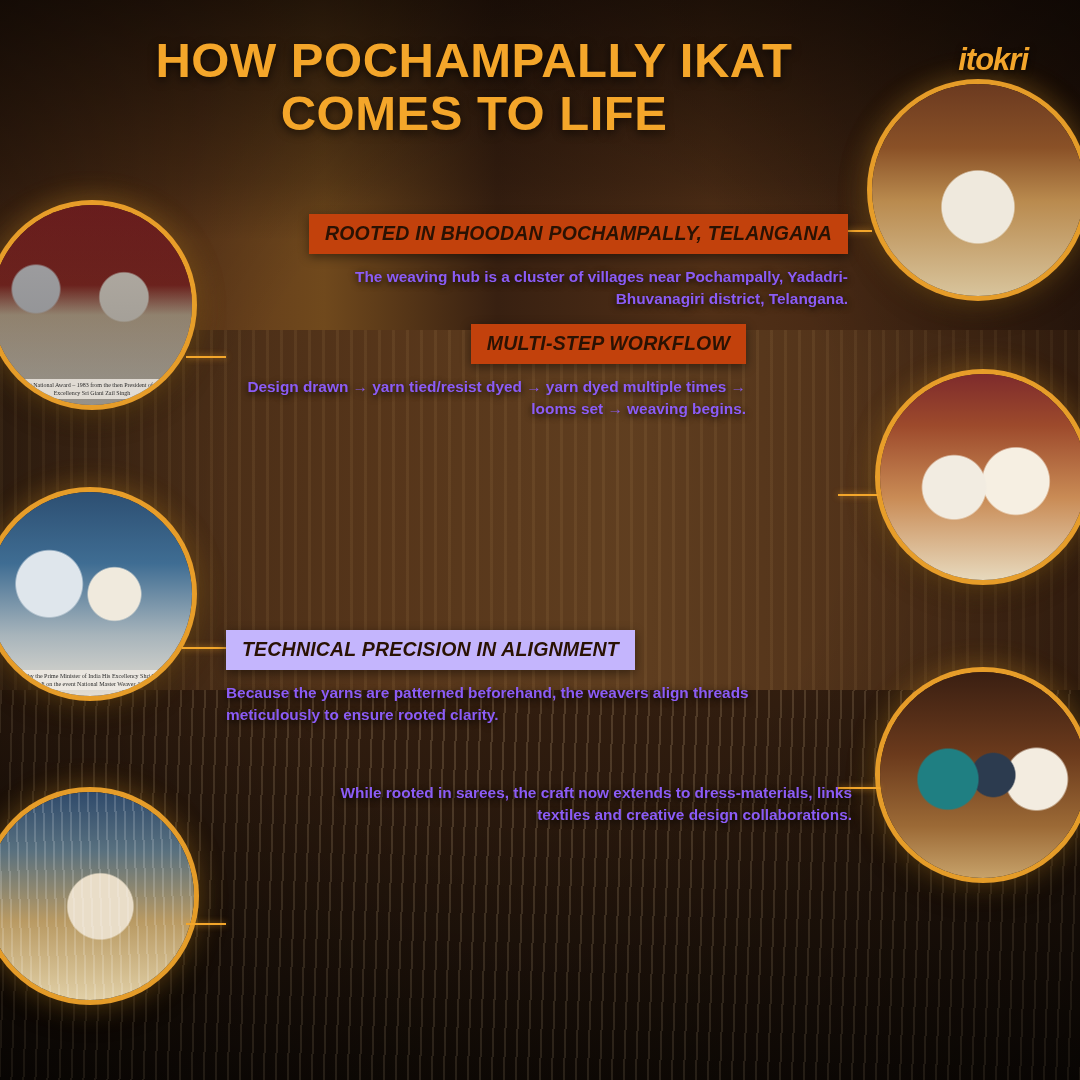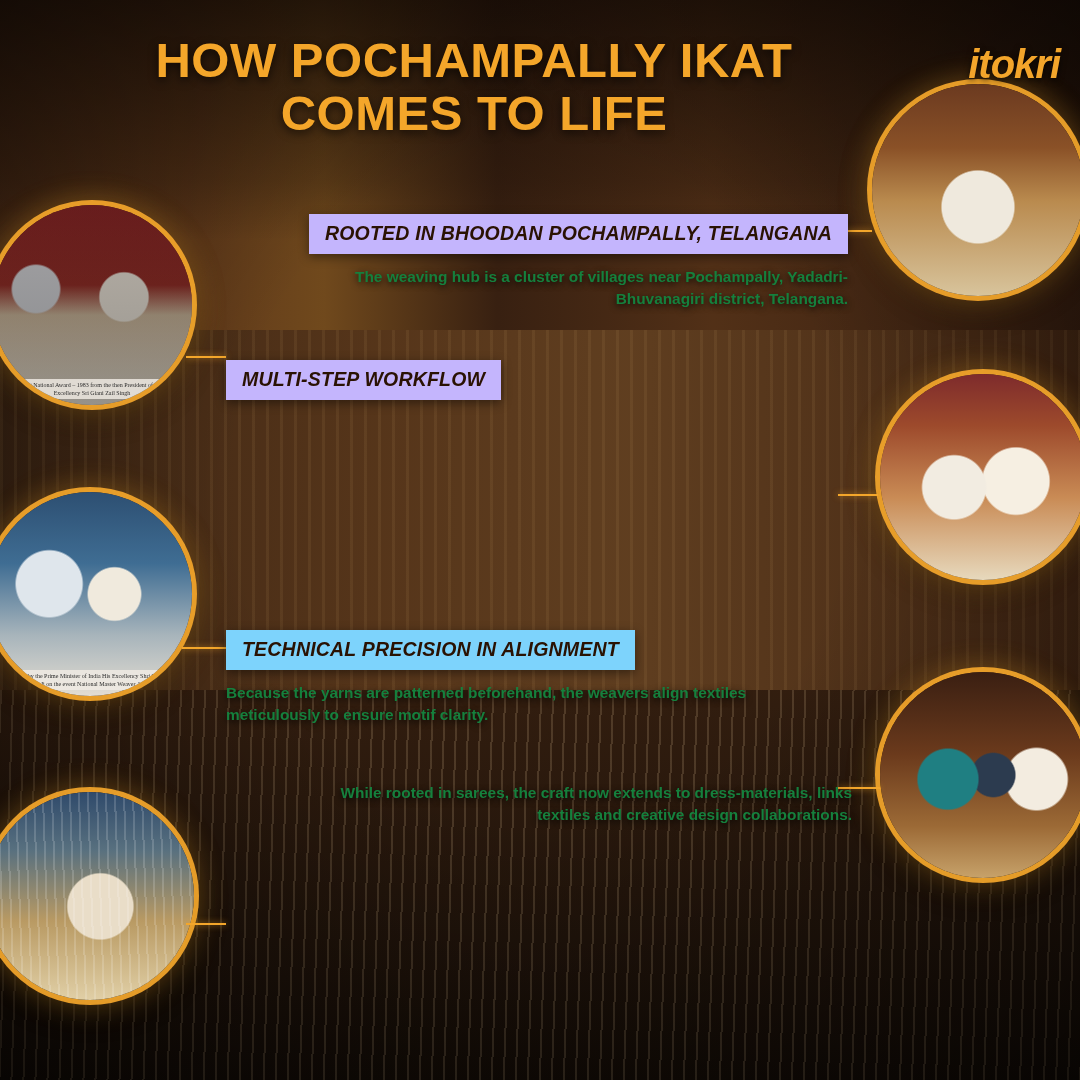--- a/index.html
+++ b/index.html
@@ -76,24 +76,24 @@
   .title {
     color: #f4a62a;
     font-size: 49px;
     line-height: 1.08;
     font-weight: bold;
     letter-spacing: 0.5px;
     text-shadow: 0 3px 10px rgba(0,0,0,0.65);
     padding: 0 150px;
   }
   .logo {
-    position: absolute; top: 42px; right: 20px;
+    position: absolute; top: 42px; right: 52px;
     z-index: 8;
     color: #f3a52b;
-    font-size: 40px;
+    font-size: 31px;
     font-weight: bold;
     letter-spacing: -1px;
     font-style: italic;
     text-shadow: 0 2px 6px rgba(0,0,0,0.7);
   }
 
   
   .photo {
     position: absolute;
     border-radius: 50%;
@@ -162,24 +162,24 @@
     display: inline-block;
     padding: 8px 16px 9px;
     font-size: 19.5px;
     font-weight: bold;
     font-style: italic;
     letter-spacing: 0.2px;
     color: #241000;
     box-shadow: 0 3px 10px rgba(0,0,0,0.45);
     white-space: nowrap;
   }
-  .tag-cream { background: #c4b5fd; color: #2a1203; }
-  .tag-amber { background: #7dd3fc; color: #2a1203; }
+  .tag-cream { background: #c2410c; color: #2a1203; }
+  .tag-amber { background: #c4b5fd; color: #2a1203; }
   .body {
-    color: #15803d;
+    color: #8b5cf6;
     font-size: 15.4px;
     font-weight: bold;
     line-height: 1.42;
     text-shadow: 0 2px 7px rgba(0,0,0,0.85);
     margin-top: 12px;
   }
   .right { text-align: right; }
   .left { text-align: left; }
 
   .connector {
@@ -238,28 +238,29 @@
   <div class="connector" style="left:838px; top:494px; width:40px;"></div>
   <div class="connector" style="left:182px; top:647px; width:44px;"></div>
   <div class="connector" style="left:838px; top:787px; width:42px;"></div>
   <div class="connector" style="left:186px; top:923px; width:40px;"></div>
 
   <div class="block right" style="right:232px; top:214px; width:546px;">
     <div class="tag tag-cream">ROOTED IN BHOODAN POCHAMPALLY, TELANGANA</div>
     <div class="body">The weaving hub is a cluster of villages near Pochampally, Yadadri-Bhuvanagiri district, Telangana.</div>
   </div>
 
-  <div class="block left" style="left:226px; top:360px; width:520px;">
+  <div class="block left" style="left:226px; top:324px; width:520px;text-align:right;">
     <div class="tag tag-cream">MULTI-STEP WORKFLOW</div>
+    <div class="body">Design drawn → yarn tied/resist dyed → yarn dyed multiple times → looms set → weaving begins.</div>
   </div>
 
 
   <div class="block left" style="left:226px; top:630px; width:560px;">
     <div class="tag tag-amber">TECHNICAL PRECISION IN ALIGNMENT</div>
-    <div class="body">Because the yarns are patterned beforehand, the weavers align textiles meticulously to ensure motif clarity.</div>
+    <div class="body">Because the yarns are patterned beforehand, the weavers align threads meticulously to ensure rooted clarity.</div>
   </div>
 
   <div class="block right" style="right:228px; top:770px; width:552px;">
     <div class="body">While rooted in sarees, the craft now extends to dress-materials, links textiles and creative design collaborations.</div>
   </div>
 
 
 </div>
 
 </body></html>

